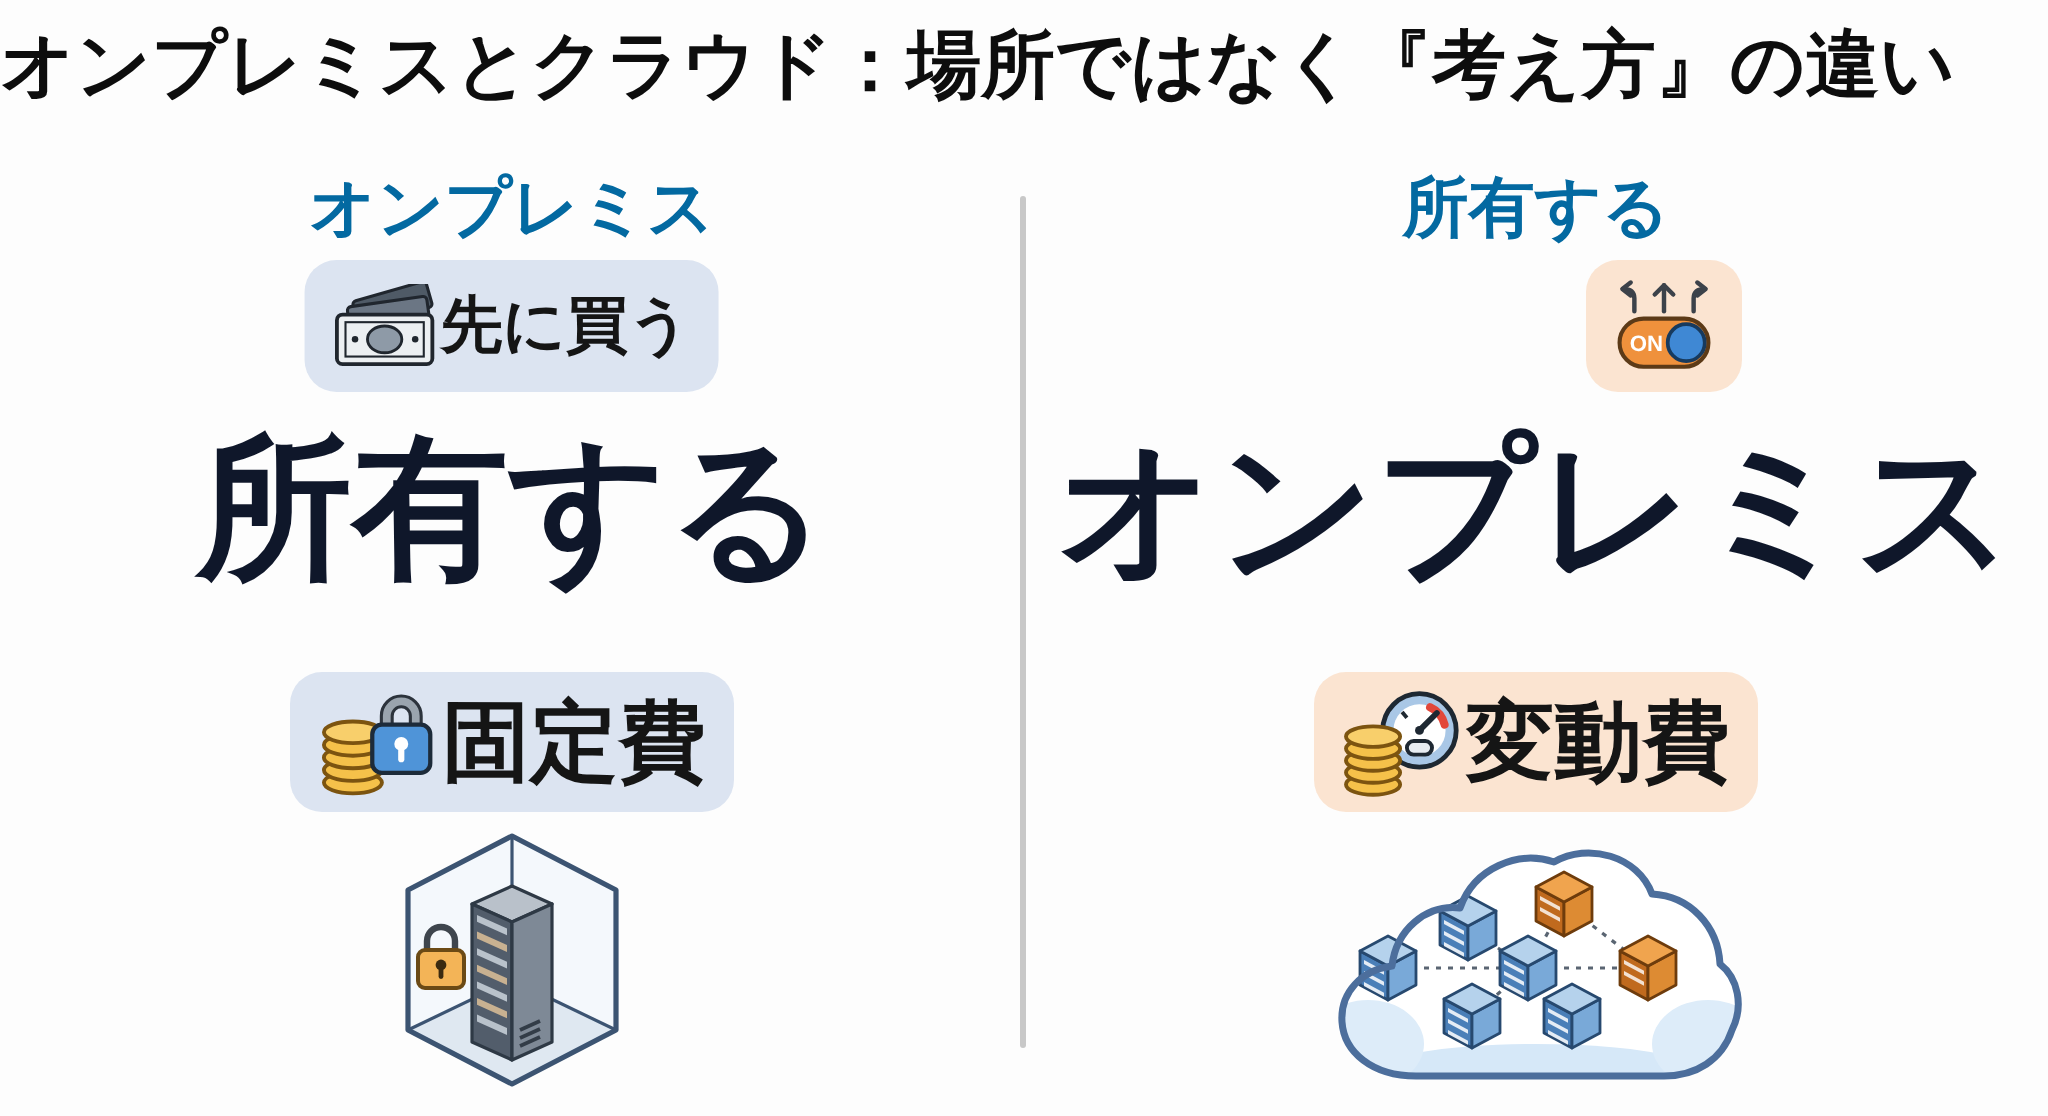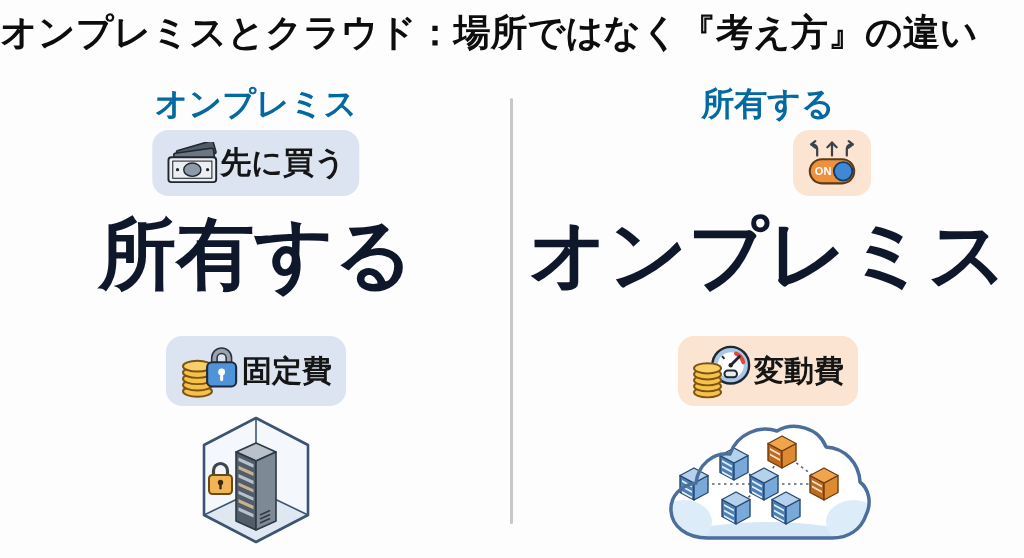--- a/index.html
+++ b/index.html
@@ -35,21 +35,21 @@
     position: absolute; left: 50%; transform: translateX(-50%);
     display: flex; align-items: center; 
     border-radius: 16px; padding: 0 14px;
     height: 66px;
   }
   .badge-blue  { background: #dce4f1; }
   .badge-peach { background: #fbe4d1; }
   .badge-top { top: 60px; }
   .badge-bottom { top: 266px; height: 70px; }
   .badge-label { font-size: 31px; font-weight: 800; color: #151515; white-space: nowrap; }
-  .badge-bottom .badge-label { font-size: 30px; text-align: right; }
+  .badge-bottom .badge-label { font-size: 44px; text-align: right; }
   .col-right .badge-top { transform: translateX(calc(-50% + 52px)); margin-left: 12px; }
   .main-word {
     position: absolute; top: 144px; left: 0; width: 100%;
     text-align: center; font-size: 78px; font-weight: 900;
     line-height: 1.05; color: #0f172a; white-space: nowrap;
   }
   .illus { position: absolute; left: 50%; transform: translateX(-50%); }
   .illus-cube  { top: 344px; width: 116px; height: 132px; }
   .illus-cloud { top: 350px; width: 208px; height: 130px; }
   svg { display: block; }

